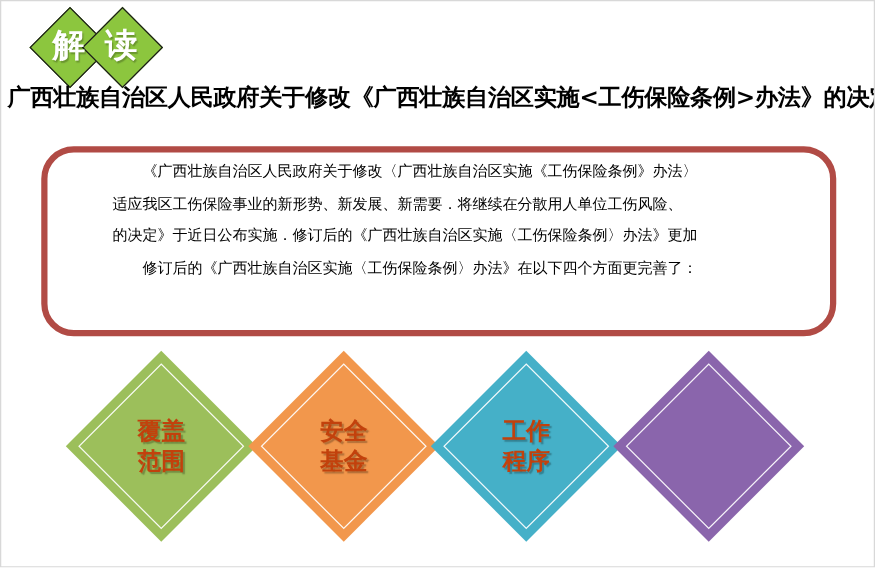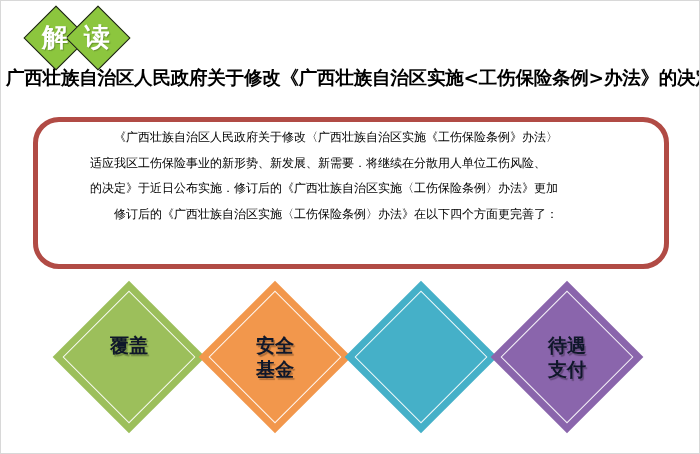--- a/index.html
+++ b/index.html
@@ -121,21 +121,21 @@
     top: 7px;
     right: 7px;
     bottom: 7px;
     border: 1.5px solid rgba(255,255,255,0.92);
   }
   .dia-label {
     position: absolute;
     top: 40px;
     width: 130px;
     text-align: center;
-    color: #0f172a;
+    color: #c2410c;
     font-size: 19px;
     font-weight: 700;
     line-height: 24px;
     font-family: "DejaVu Serif", "Liberation Serif", serif;
     text-shadow: 1.5px 1.5px 1px rgba(0,0,0,0.28);
     z-index: 5;
     pointer-events: none;
   }
   .dia-label span { display: block; }
 </style>
@@ -162,37 +162,38 @@
     <p>修订后的《广西壮族自治区实施〈工伤保险条例〉办法》在以下四个方面更完善了：</p>
   </div>
 
   <div class="diamond-row">
 
     <div class="dia" style="left:74px; background:#9CBF5B;">
       <div class="inner-line"></div>
     </div>
     <div class="dia-label" style="left:63px;">
       <span>覆盖</span>
+      <span>范围</span>
     </div>
 
     <div class="dia" style="left:220px; background:#F2974C;">
       <div class="inner-line"></div>
     </div>
     <div class="dia-label" style="left:209px;">
       <span>安全</span>
       <span>基金</span>
     </div>
 
     <div class="dia" style="left:366px; background:#45B0C8;">
       <div class="inner-line"></div>
     </div>
+    <div class="dia-label" style="left:355px;">
+      <span>工作</span>
+      <span>程序</span>
+    </div>
 
     <div class="dia" style="left:512px; background:#8A65AC;">
       <div class="inner-line"></div>
-    </div>
-    <div class="dia-label" style="left:501px;">
-      <span>待遇</span>
-      <span>支付</span>
     </div>
 
   </div>
 
 </div>
 
 </body></html>

